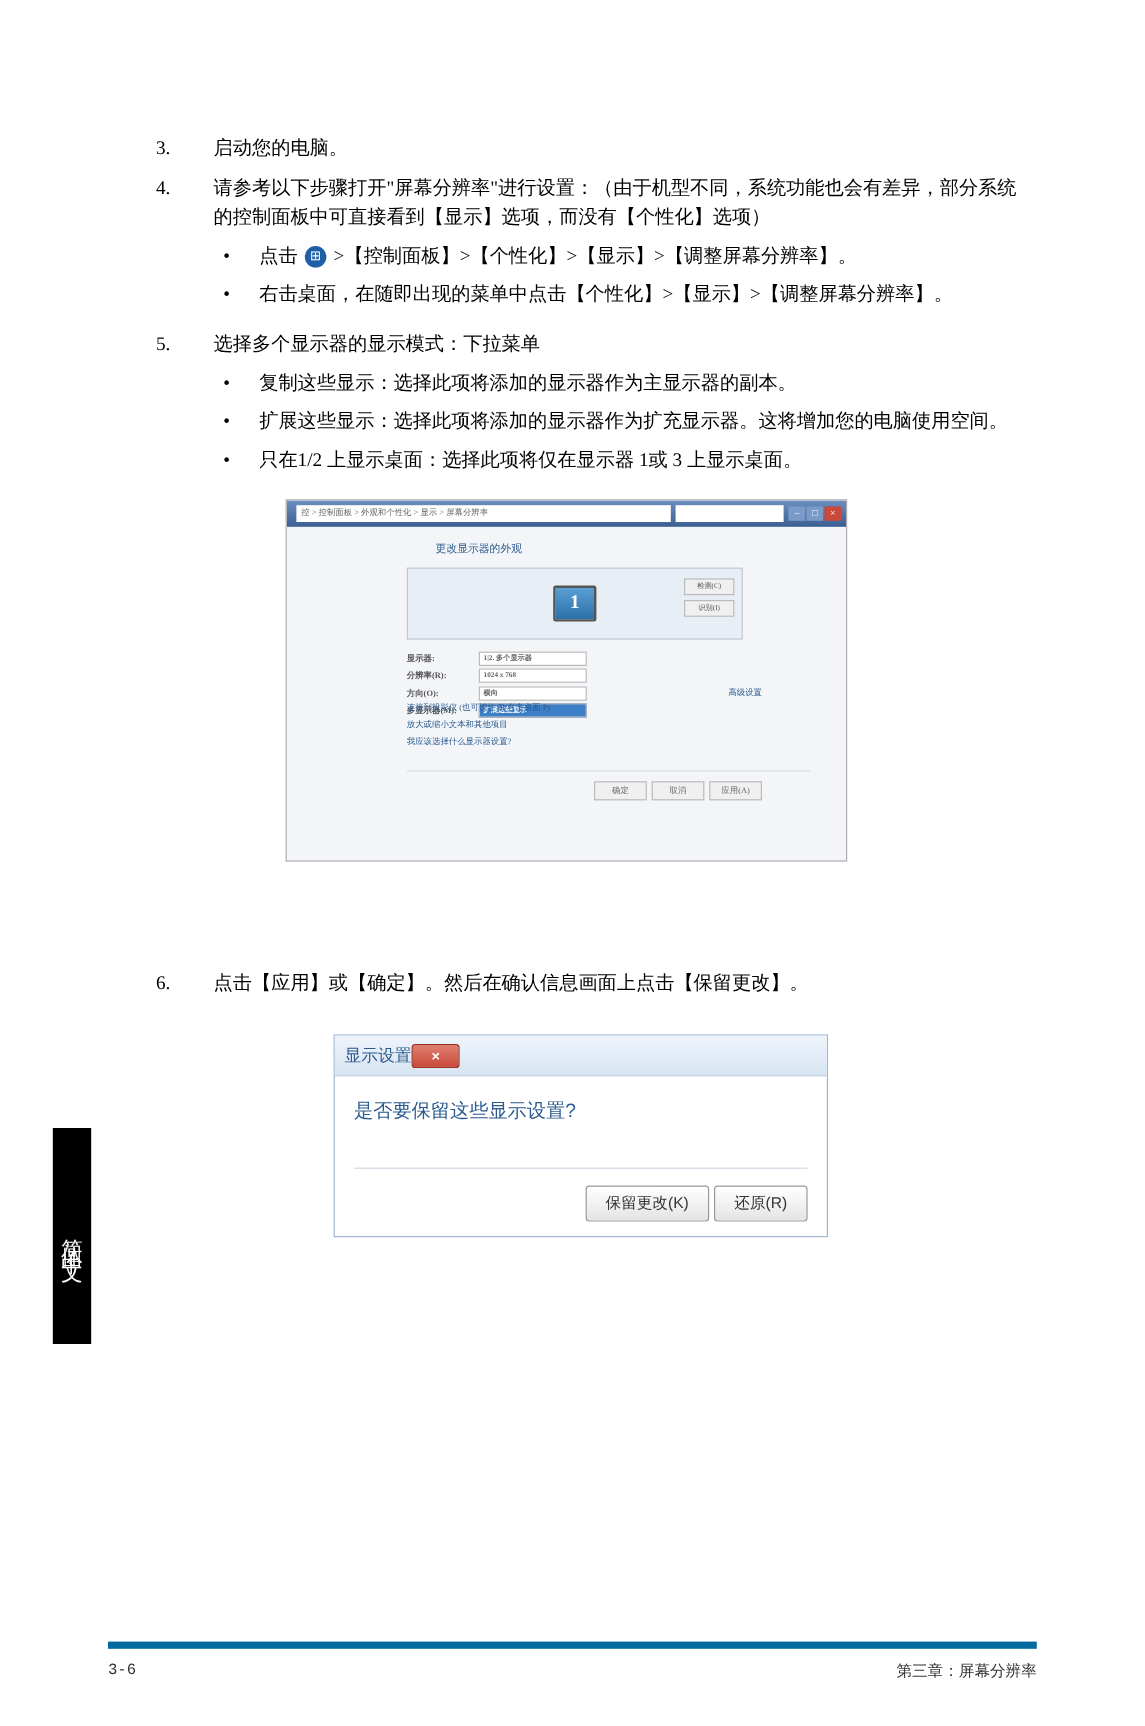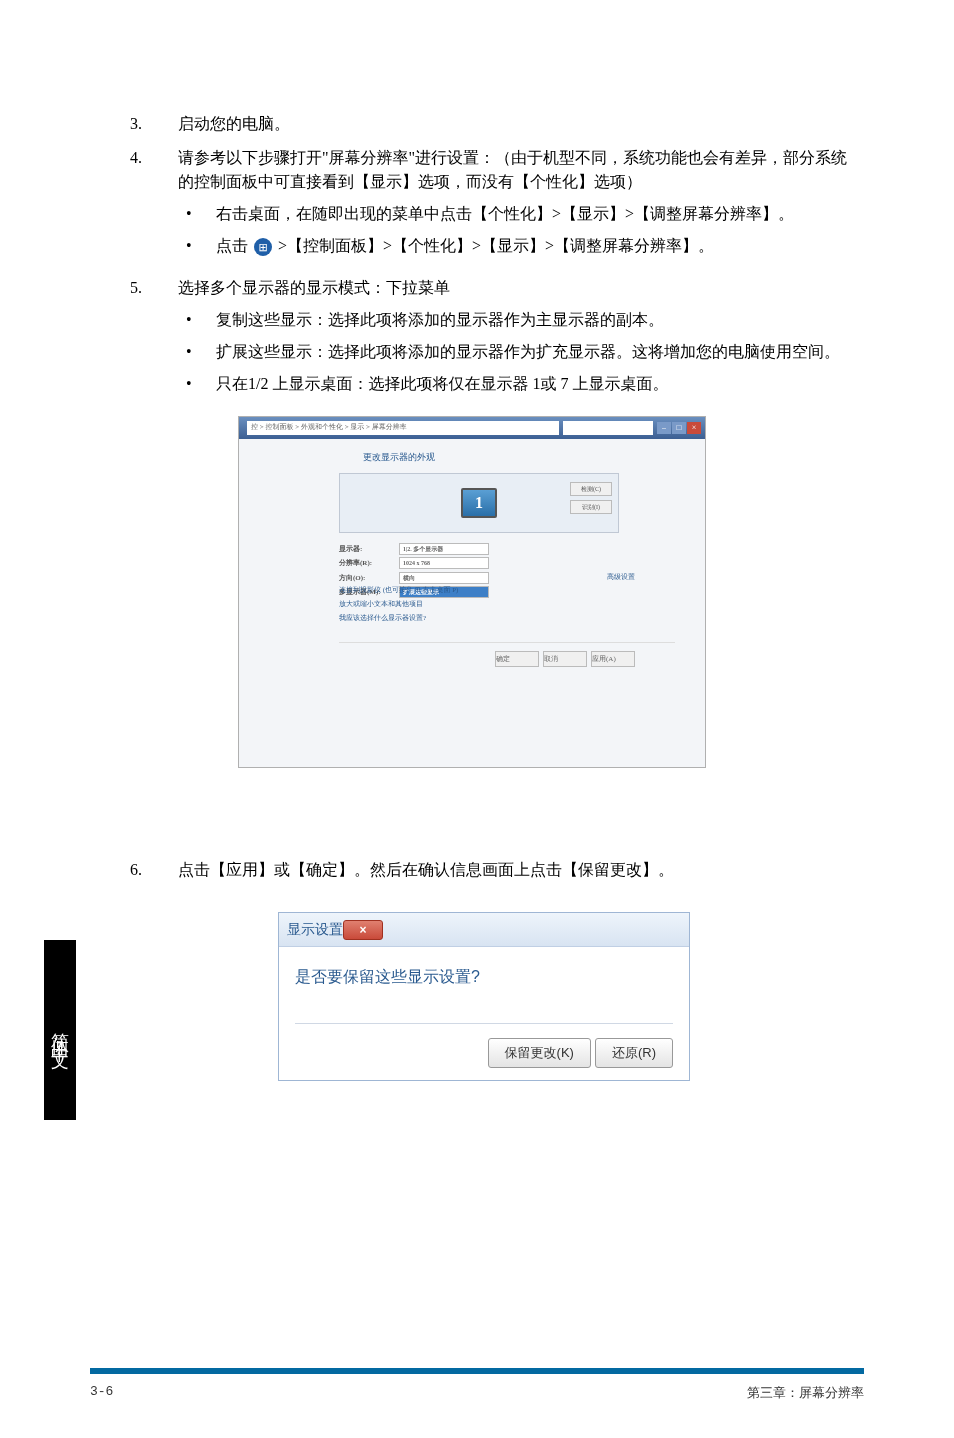--- a/index.html
+++ b/index.html
@@ -59,21 +59,21 @@
     border-radius: 50%;
     vertical-align: middle;
     align-items: center;
     justify-content: center;
     color: #fff;
     font-size: 11px;
     margin: 0 2px;
   }
   .screenshot1 {
     width: 468px;
-    height: 352px;
+    height: 302px;
     margin: 20px auto 0 60px;
     border: 1px solid #b0b0b0;
     background: #f3f5f8;
     position: relative;
     overflow: hidden;
   }
   .ss1-titlebar {
     height: 22px;
     background: linear-gradient(#6a8fbf, #3c5f93);
     display: flex;
@@ -212,21 +212,21 @@
     padding: 8px 40px 0 0;
     margin-top: 18px;
     border-top: 1px solid #ddd;
   }
   .ss1-footer .fbtn {
     width: 44px;
     height: 16px;
     border: 1px solid #bbb;
     background: #f0f0f0;
     font-size: 7px;
-    text-align: left;
+    text-align: center;
     line-height: 14px;
     color: #666;
   }
   .step6 {
     margin-top: 90px;
   }
   .screenshot2 {
     width: 412px;
     margin: 30px 0 0 100px;
     border: 1px solid #9fb6d4;
@@ -321,44 +321,44 @@
       <span class="num">3.</span>
       <div class="body">启动您的电脑。</div>
     </li>
 
     <li>
       <span class="num">4.</span>
       <div class="body">
         <span>请参考以下步骤打开"屏幕分辨率"进行设置：（由于机型不同，系统功能也会有差异，部分系统的控制面板中可直接看到【显示】选项，而没有【个性化】选项）</span>
         <ul class="sub">
           <li>
-            <div>右击桌面，在随即出现的菜单中点击【个性化】&gt;【显示】&gt;【调整屏幕分辨率】。</div>
+            <div>
+              <span>点击 </span><span class="win-icon">⊞</span><span> &gt;【控制面板】&gt;【个性化】&gt;【显示】&gt;【调整屏幕分辨率】。</span>
+            </div>
           </li>
           <li>
-            <div>
-              <span>点击 </span><span class="win-icon">⊞</span><span> &gt;【控制面板】&gt;【个性化】&gt;【显示】&gt;【调整屏幕分辨率】。</span>
-            </div>
+            <div>右击桌面，在随即出现的菜单中点击【个性化】&gt;【显示】&gt;【调整屏幕分辨率】。</div>
           </li>
         </ul>
       </div>
     </li>
 
     <li>
       <span class="num">5.</span>
       <div class="body">
         <span>选择多个显示器的显示模式：下拉菜单</span>
         <ul class="sub">
           <li>
               <div>复制这些显示：选择此项将添加的显示器作为主显示器的副本。</div>
             </li>
           <li>
               <div>扩展这些显示：选择此项将添加的显示器作为扩充显示器。这将增加您的电脑使用空间。</div>
             </li>
           <li>
-              <div>只在1/2 上显示桌面：选择此项将仅在显示器 1或 7 上显示桌面。</div>
+              <div>只在1/2 上显示桌面：选择此项将仅在显示器 1或 3 上显示桌面。</div>
             </li>
         </ul>
 
         
         <div class="screenshot1">
           <div class="ss1-titlebar">
             <div class="ss1-addr">控 &gt; 控制面板 &gt; 外观和个性化 &gt; 显示 &gt; 屏幕分辨率</div>
             <div class="ss1-search"></div>
             <div class="ss1-close">
               <span>–</span>

